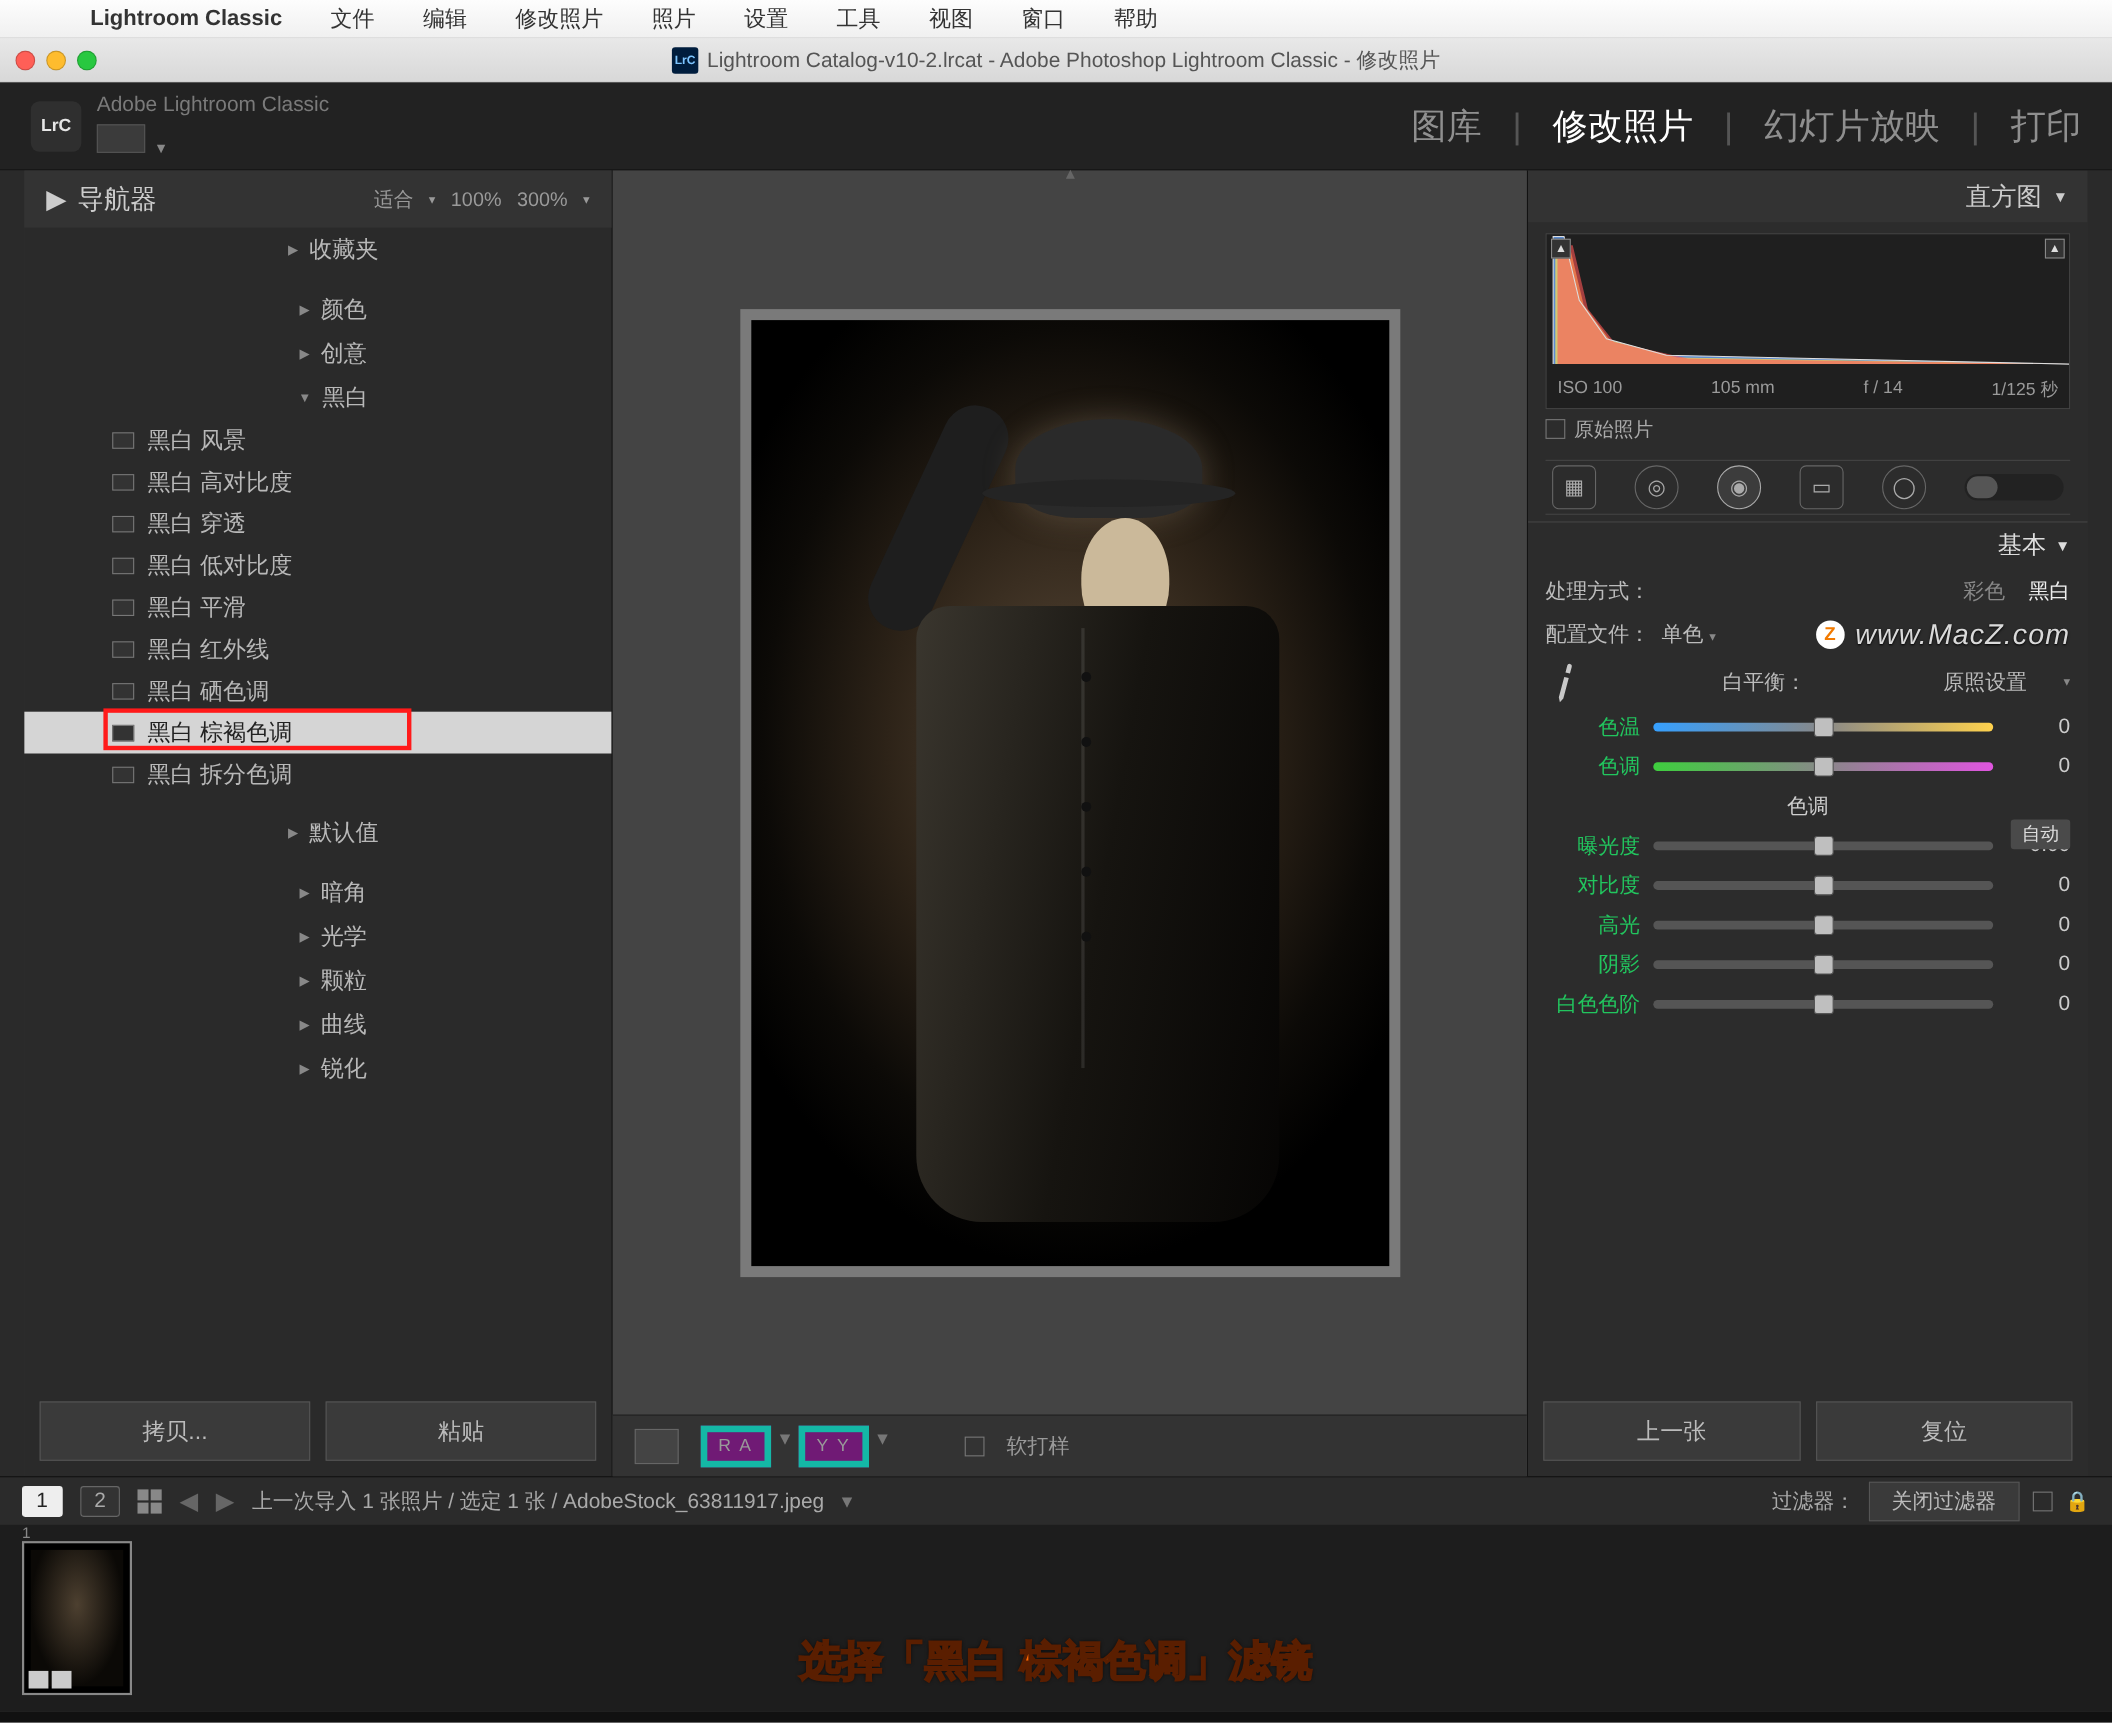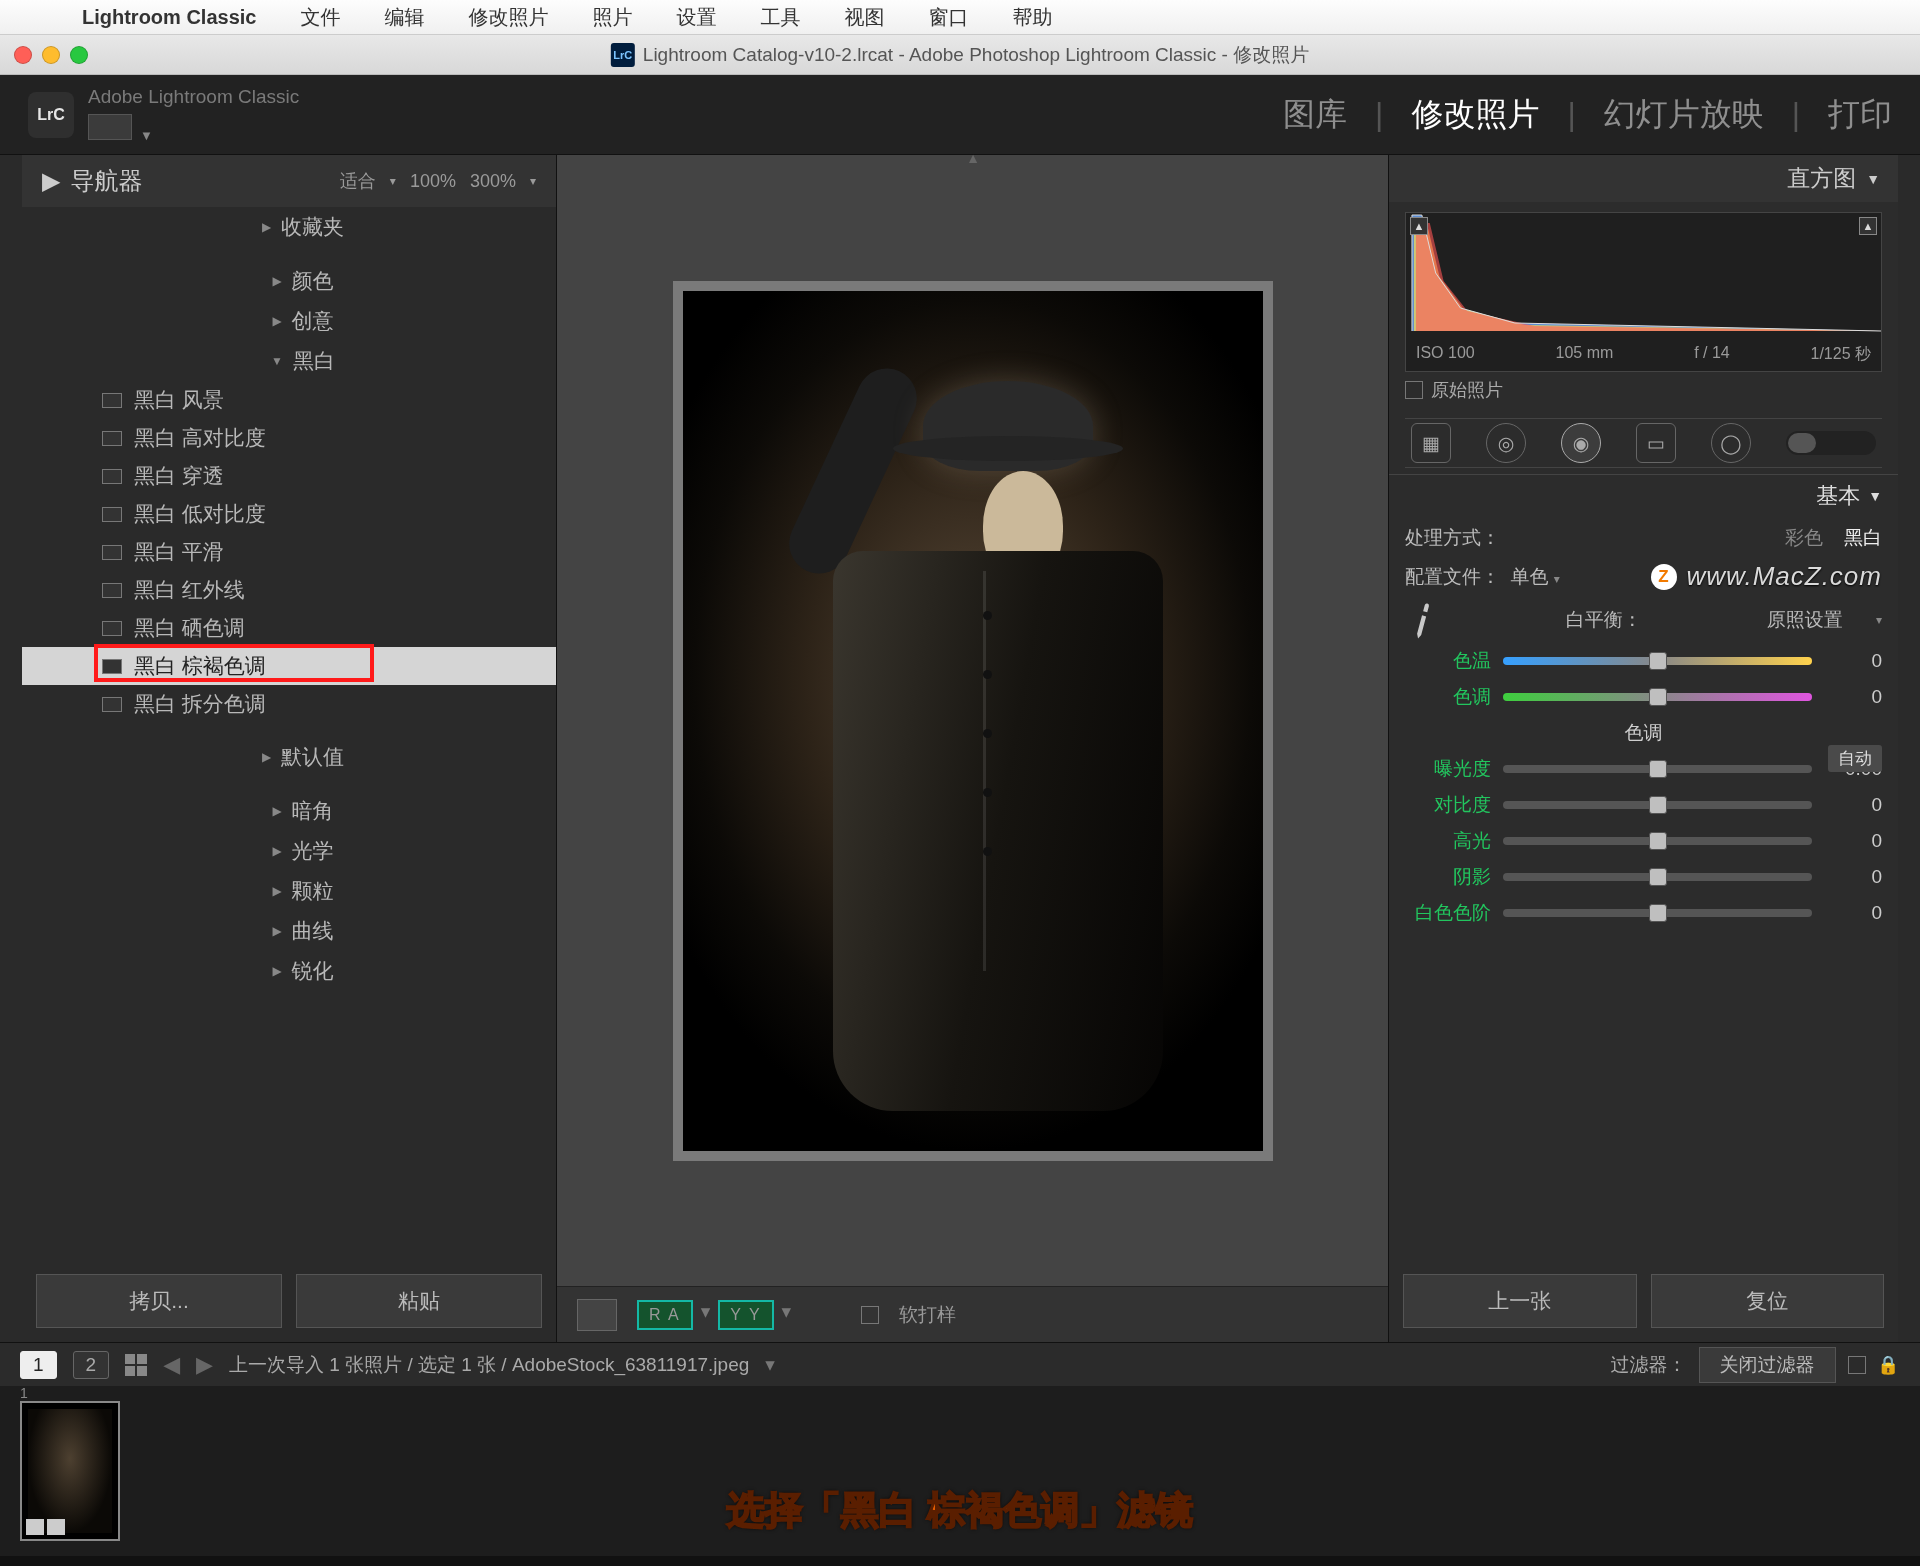--- a/index.html
+++ b/index.html
@@ -73,21 +73,21 @@
 .hat::after { content: ""; position: absolute; bottom: 10px; left: -30px; width: 230px; height: 25px; background: #242424; border-radius: 50%; }
 .face { position: absolute; top: 180px; left: 300px; width: 80px; height: 110px; background: #cbb99a; border-radius: 50% 50% 45% 45%; }
 .arm { position: absolute; top: 70px; left: 140px; width: 60px; height: 220px; background: #1e1e1e; border-radius: 30px; transform: rotate(25deg); }
 .coat { position: absolute; top: 260px; left: 150px; width: 330px; height: 560px; background: linear-gradient(100deg, #3a362e 0%, #161410 50%, #060504 100%); border-radius: 30px 30px 60px 60px; }
 .coat::before { content: ""; position: absolute; left: 150px; top: 20px; width: 3px; height: 400px; background: rgba(255,255,255,.1); }
 .btn-dots { position: absolute; left: 300px; top: 320px; display: flex; flex-direction: column; gap: 50px; }
 .btn-dots i { width: 9px; height: 9px; background: #111; border-radius: 50%; display: block; }
 
 .center-toolbar { height: 56px; width: 100%; background: #333; border-top: 1px solid #222; display: flex; align-items: center; padding: 0 20px; gap: 20px; font-size: 19px; color: #999; }
 .ct-box { width: 40px; height: 32px; background: #444; border: 1px solid #666; }
-.ct-chip { padding: 4px 10px; border: 2px solid #14b8a6; background: #14532d; font-size: 16px; letter-spacing: 2px; }
+.ct-chip { padding: 4px 10px; border: 6px solid #14b8a6; background: #701a75; font-size: 16px; letter-spacing: 2px; }
 .checkbox { width: 18px; height: 18px; border: 1px solid #777; display: inline-block; }
 
 
 .right-panel { width: 510px; background: #2c2c2c; border-left: 1px solid #111; display: flex; flex-direction: column; overflow: hidden; font-size: 19px; }
 .rp-header { display: flex; justify-content: flex-end; align-items: center; padding: 8px 18px; background: #333; font-size: 23px; color: #ccc; gap: 10px; }
 .histogram { margin: 10px 16px 0; height: 160px; border: 1px solid #444; background: #1f1f1f; position: relative; }
 .histo-svg { width: 100%; height: 120px; display: block; }
 .histo-clip { position: absolute; top: 4px; width: 18px; height: 18px; border: 1px solid #888; background: #333; display: flex; align-items: center; justify-content: center; font-size: 11px; color: #ddd; }
 .histo-clip.l { left: 4px; }
 .histo-clip.r { right: 4px; }

